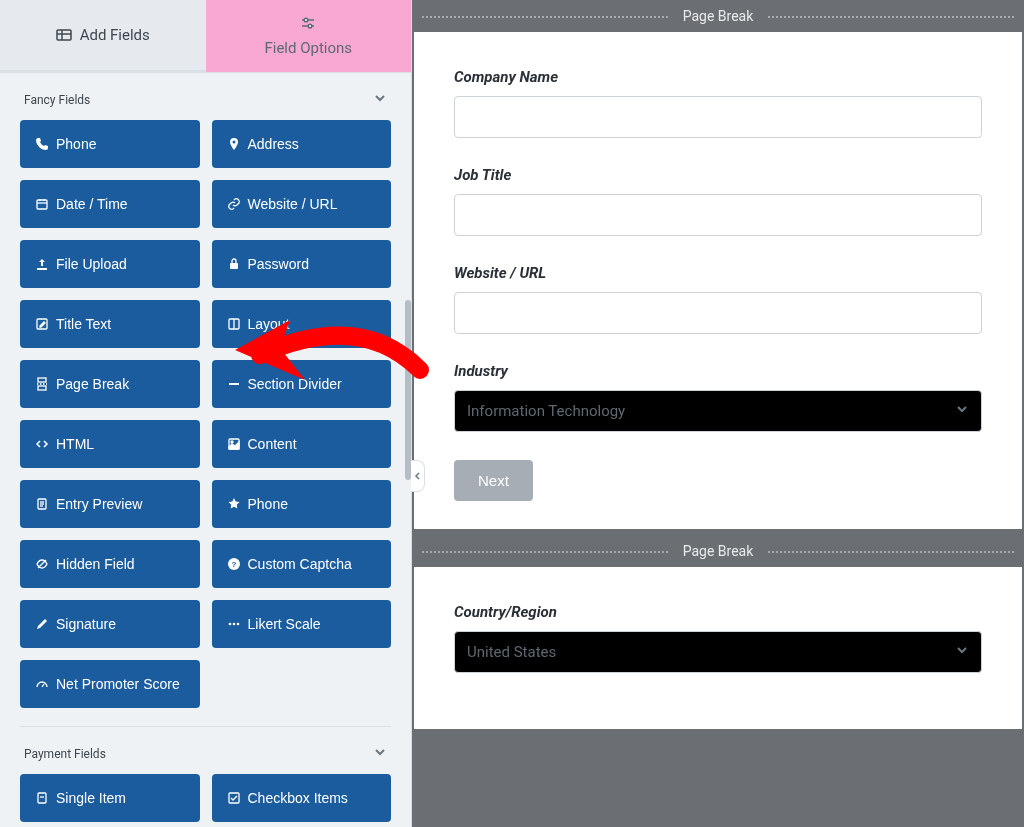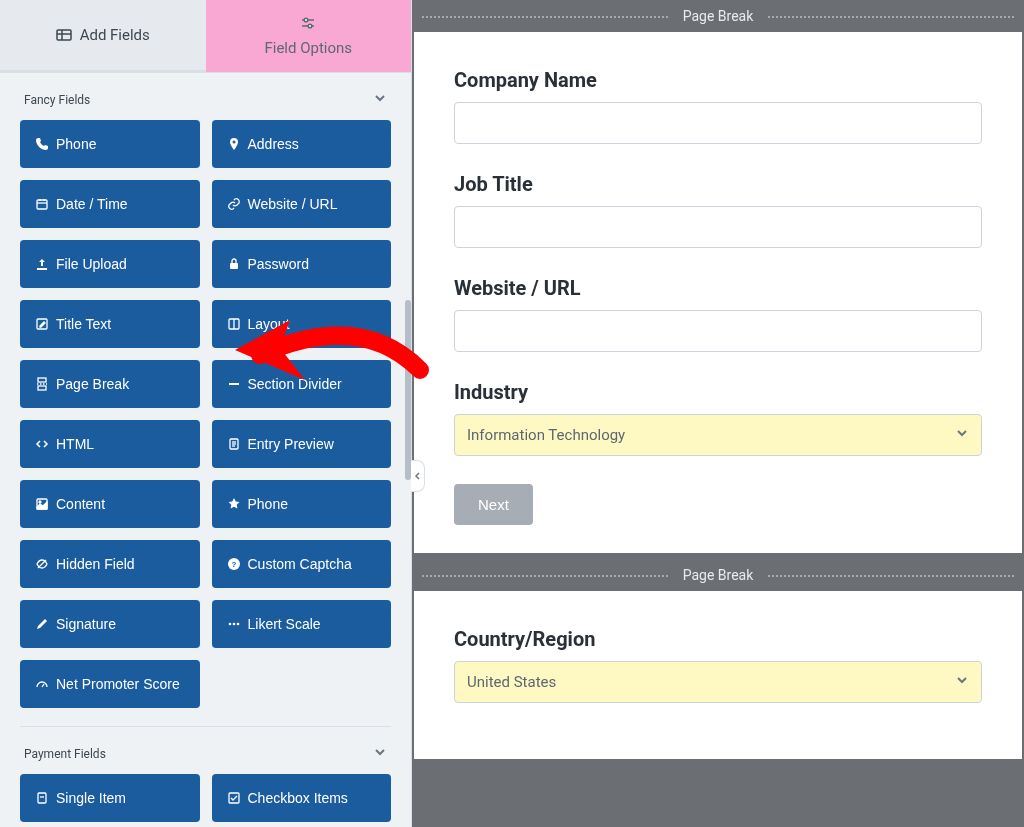--- a/index.html
+++ b/index.html
@@ -164,43 +164,44 @@
 .form-page {
   background: #fff;
   margin: 0 2px;
   padding: 36px 40px 28px 40px;
 }
 .form-field {
   margin-bottom: 28px;
 }
 .form-label {
   display: block;
-  font-size: 20px;
+  font-size: 15px;
   font-weight: 700;
   color: #2a3037;
   margin-bottom: 10px;
+  font-style: italic;
 }
 .form-input {
   width: 100%;
   height: 42px;
   border: 1px solid #cdd3da;
   border-radius: 4px;
   padding: 0 12px;
   font-size: 14px;
   background: #fff;
 }
 .form-select {
   width: 100%;
   height: 42px;
   border: 1px solid #cdd3da;
   border-radius: 4px;
   padding: 0 12px;
   font-size: 15px;
   color: #5d6871;
-  background: #fef9c3;
+  background: #000000;
   display: flex;
   align-items: center;
   justify-content: space-between;
   cursor: pointer;
 }
 .next-btn {
   background: #a6adb4;
   color: #fff;
   border: none;
   border-radius: 4px;
@@ -353,37 +354,37 @@
               <svg width="14" height="14" viewBox="0 0 14 14" fill="none" stroke="#fff" stroke-width="1.5">
                 <polyline points="5,4 2,7 5,10"></polyline>
                 <polyline points="9,4 12,7 9,10"></polyline>
               </svg>
             </span>
           <span>HTML</span>
         </button>
         <button class="field-btn">
           <span class="field-icon">
               <svg width="14" height="14" viewBox="0 0 14 14" fill="none" stroke="#fff" stroke-width="1.3">
+                <rect x="2" y="2" width="10" height="10" rx="1"></rect>
+                <circle cx="5" cy="5" r="1" fill="#fff"></circle>
+                <path d="M2 10l3-3 3 2 4-4v7H2z" fill="#fff"></path>
+              </svg>
+            </span>
+          <span>Content</span>
+        </button>
+        <button class="field-btn">
+          <span class="field-icon">
+              <svg width="14" height="14" viewBox="0 0 14 14" fill="none" stroke="#fff" stroke-width="1.3">
                 <rect x="3" y="2" width="8" height="10" rx="1"></rect>
                 <line x1="5" y1="5" x2="9" y2="5"></line>
                 <line x1="5" y1="7" x2="9" y2="7"></line>
                 <line x1="5" y1="9" x2="8" y2="9"></line>
               </svg>
             </span>
           <span>Entry Preview</span>
-        </button>
-        <button class="field-btn">
-          <span class="field-icon">
-              <svg width="14" height="14" viewBox="0 0 14 14" fill="none" stroke="#fff" stroke-width="1.3">
-                <rect x="2" y="2" width="10" height="10" rx="1"></rect>
-                <circle cx="5" cy="5" r="1" fill="#fff"></circle>
-                <path d="M2 10l3-3 3 2 4-4v7H2z" fill="#fff"></path>
-              </svg>
-            </span>
-          <span>Content</span>
         </button>
         <button class="field-btn">
           <span class="field-icon">
               <svg width="14" height="14" viewBox="0 0 14 14" fill="#fff">
                 <path d="M7 1l1.7 3.5 3.8.5-2.8 2.7.7 3.8L7 9.7 3.6 11.5l.7-3.8L1.5 5l3.8-.5z"></path>
               </svg>
             </span>
           <span>Phone</span>
         </button>
         <button class="field-btn">

